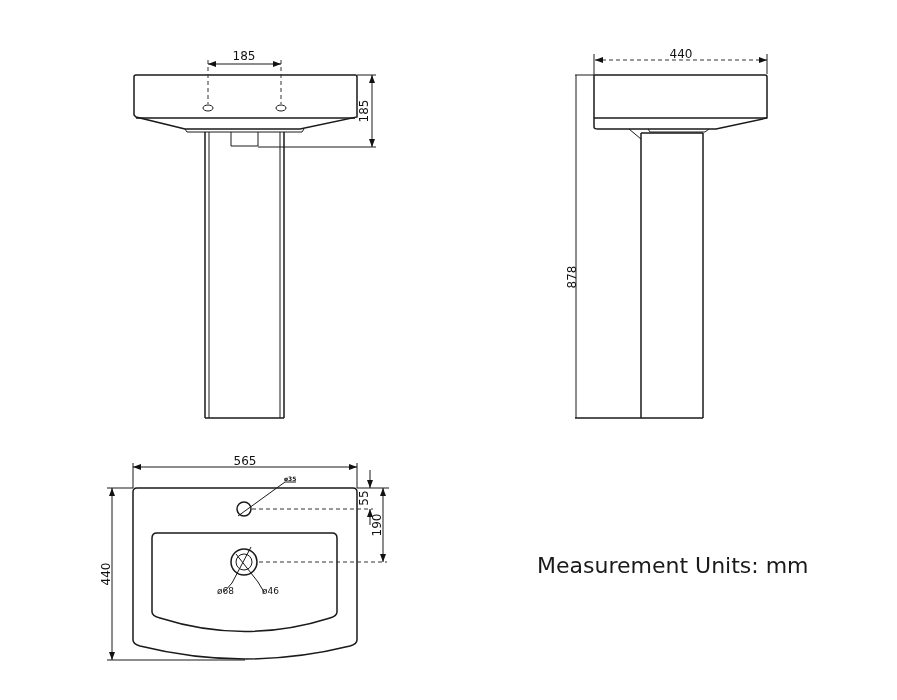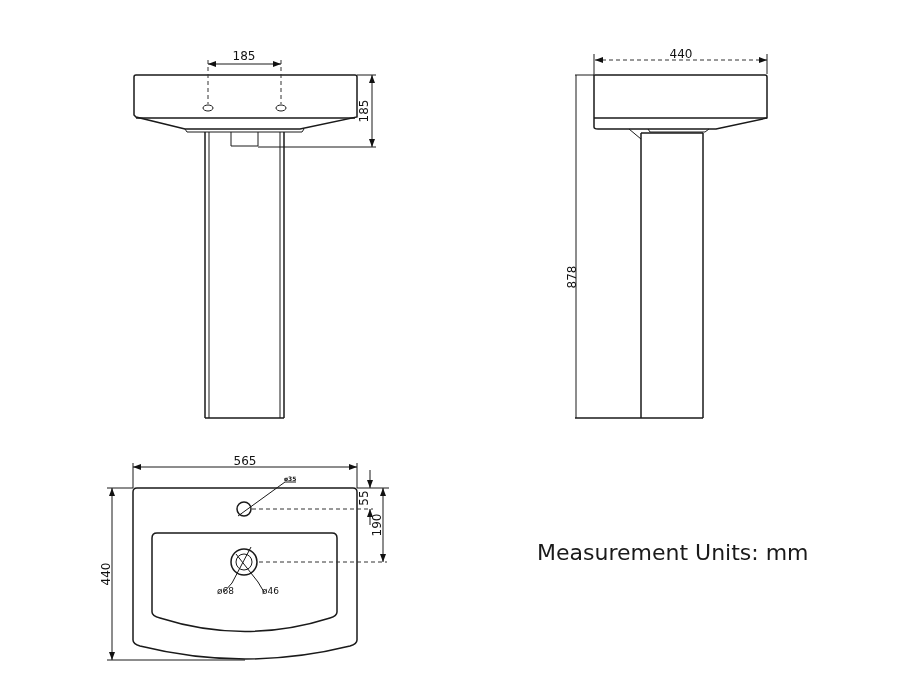--- a/index.html
+++ b/index.html
@@ -4,21 +4,21 @@
 <style>
   html, body { margin:0; padding:0; background:#ffffff; }
   body { width:897px; height:700px; position:relative; overflow:hidden; font-family:"DejaVu Sans", sans-serif; }
   #drawing { position:absolute; left:0; top:0; }
   .ln { stroke:#1a1a1a; stroke-width:1.5; fill:none; }
   .thin { stroke:#1a1a1a; stroke-width:1; fill:none; }
   .dash { stroke:#333; stroke-width:1; fill:none; stroke-dasharray:4 3; }
   .dim { font-family:"DejaVu Sans", sans-serif; font-size:12px; fill:#111; }
   .dimsm { font-family:"DejaVu Sans", sans-serif; font-size:9px; fill:#111; }
   .tiny { font-family:"DejaVu Sans", sans-serif; font-size:6px; fill:#111; font-weight:bold; }
-  #units { position:absolute; left:537px; top:540px; font-family:"DejaVu Sans", sans-serif; font-size:22px; color:#1a1a1a; white-space:nowrap; }
+  #units { position:absolute; left:537px; top:553px; font-family:"DejaVu Sans", sans-serif; font-size:22px; color:#1a1a1a; white-space:nowrap; }
 </style>
 </head>
 <body>
 
 <svg id="drawing" width="897" height="700" viewBox="0 0 897 700" xmlns="http://www.w3.org/2000/svg">
   <defs>
     <marker id="arr" markerWidth="8" markerHeight="6" refX="8" refY="3" orient="auto-start-reverse">
       <path d="M0,0 L8,3 L0,6 z" fill="#111"></path>
     </marker>
   </defs>

